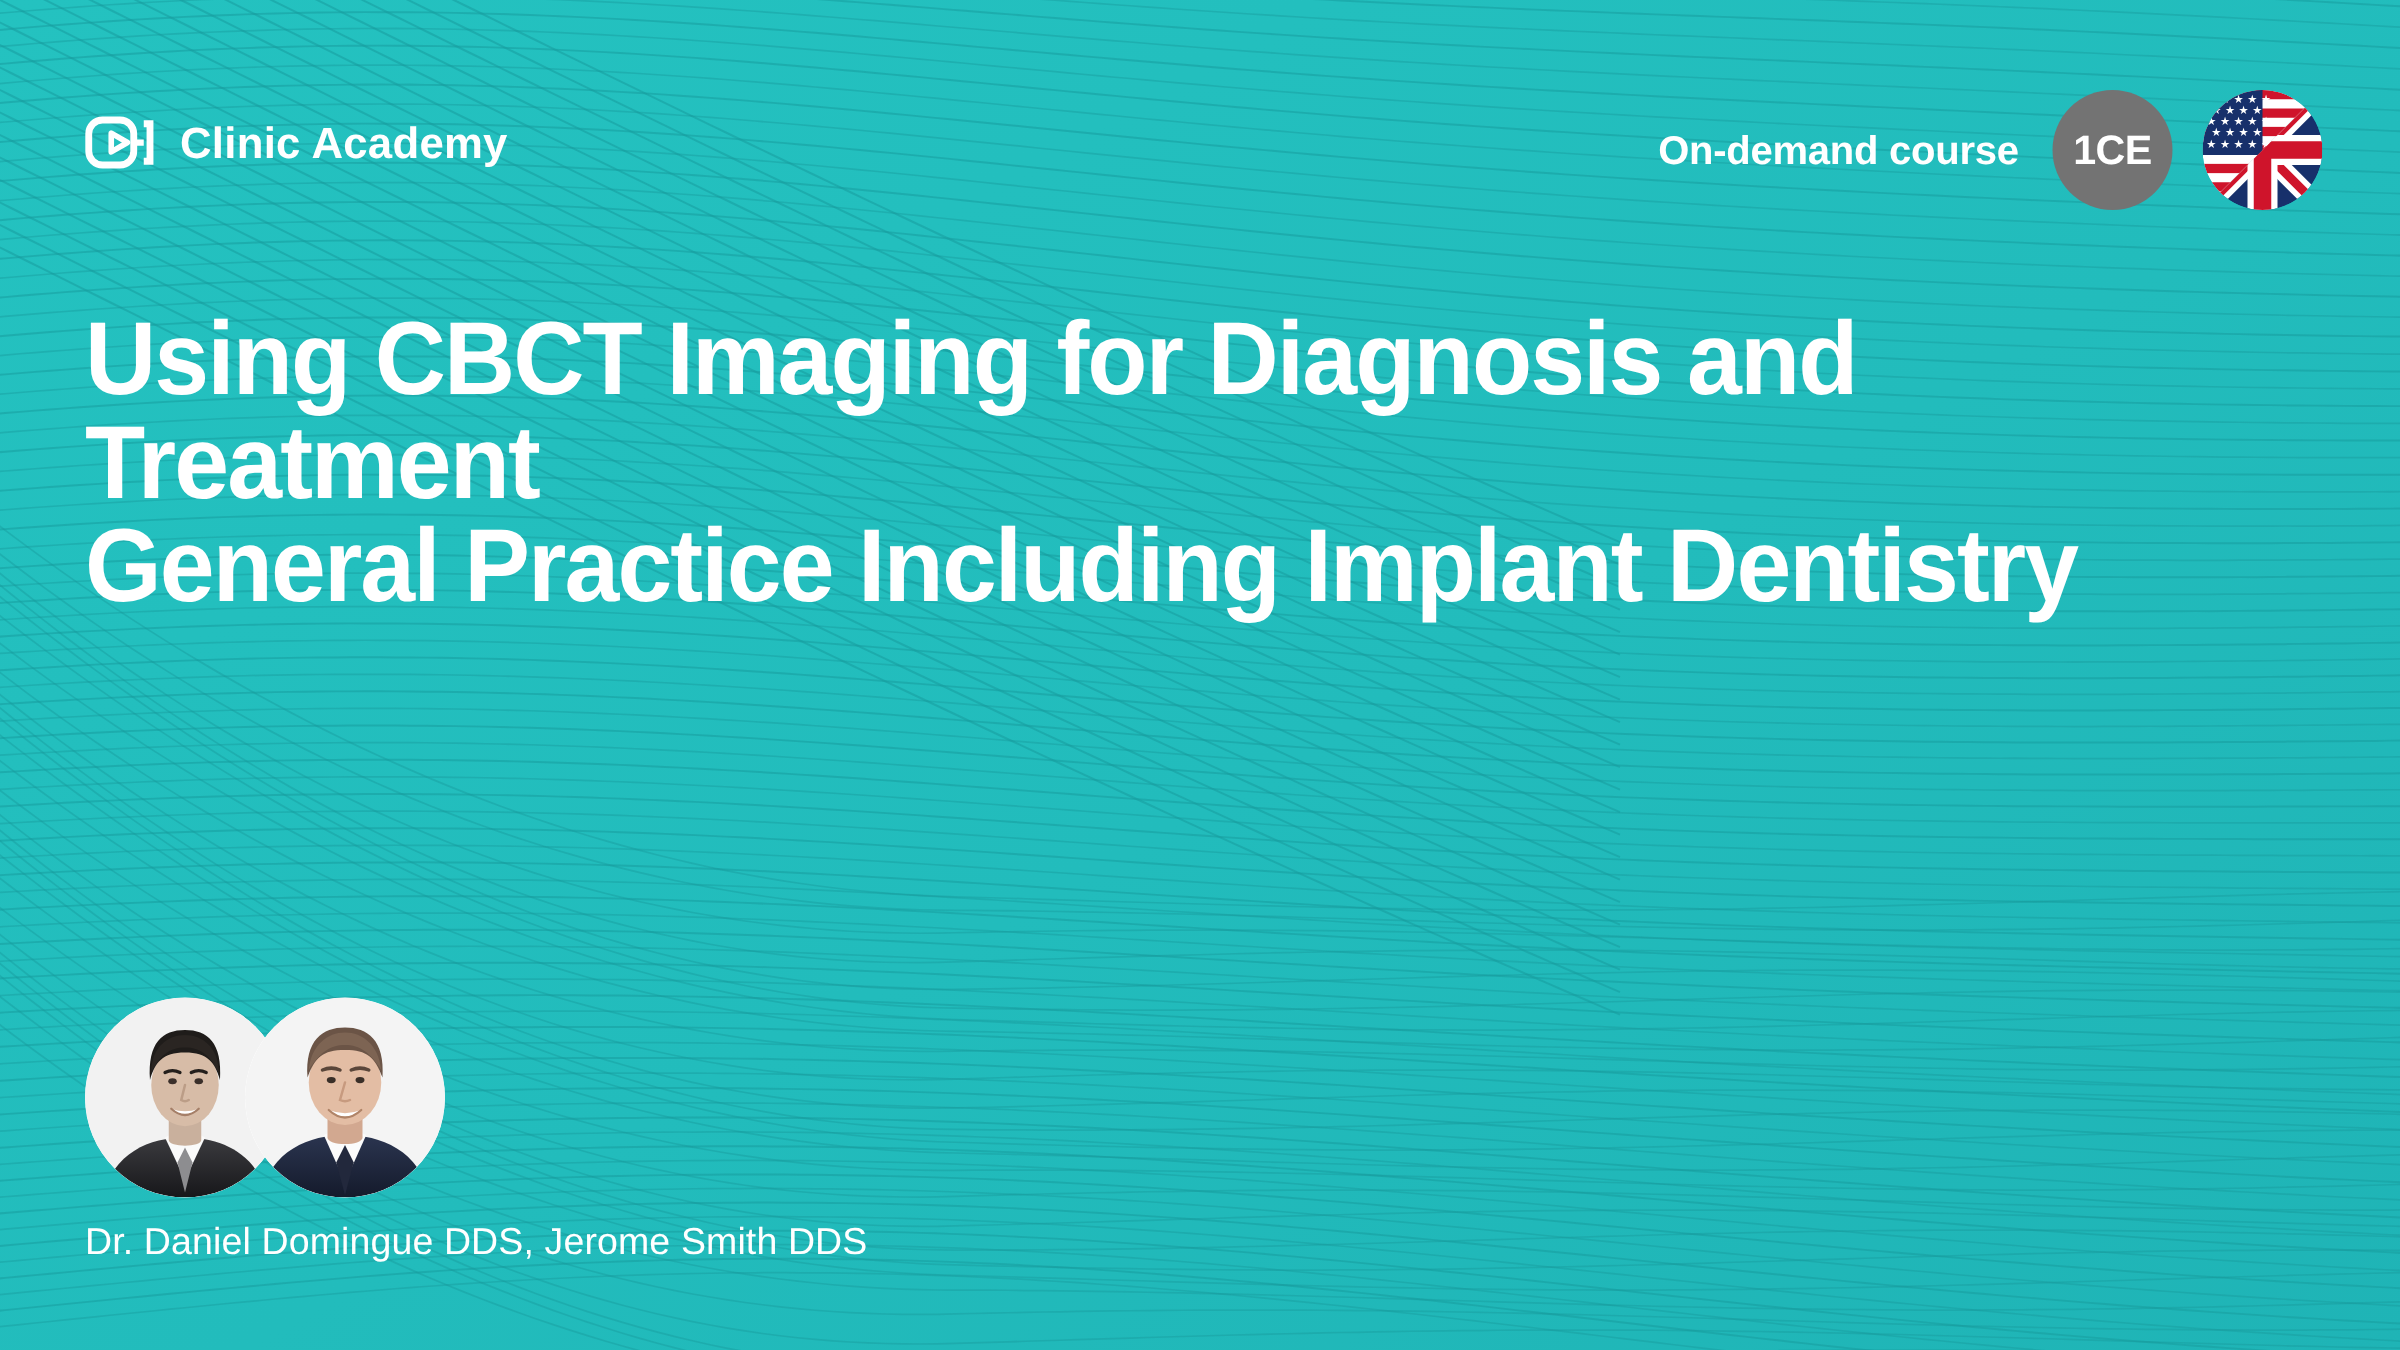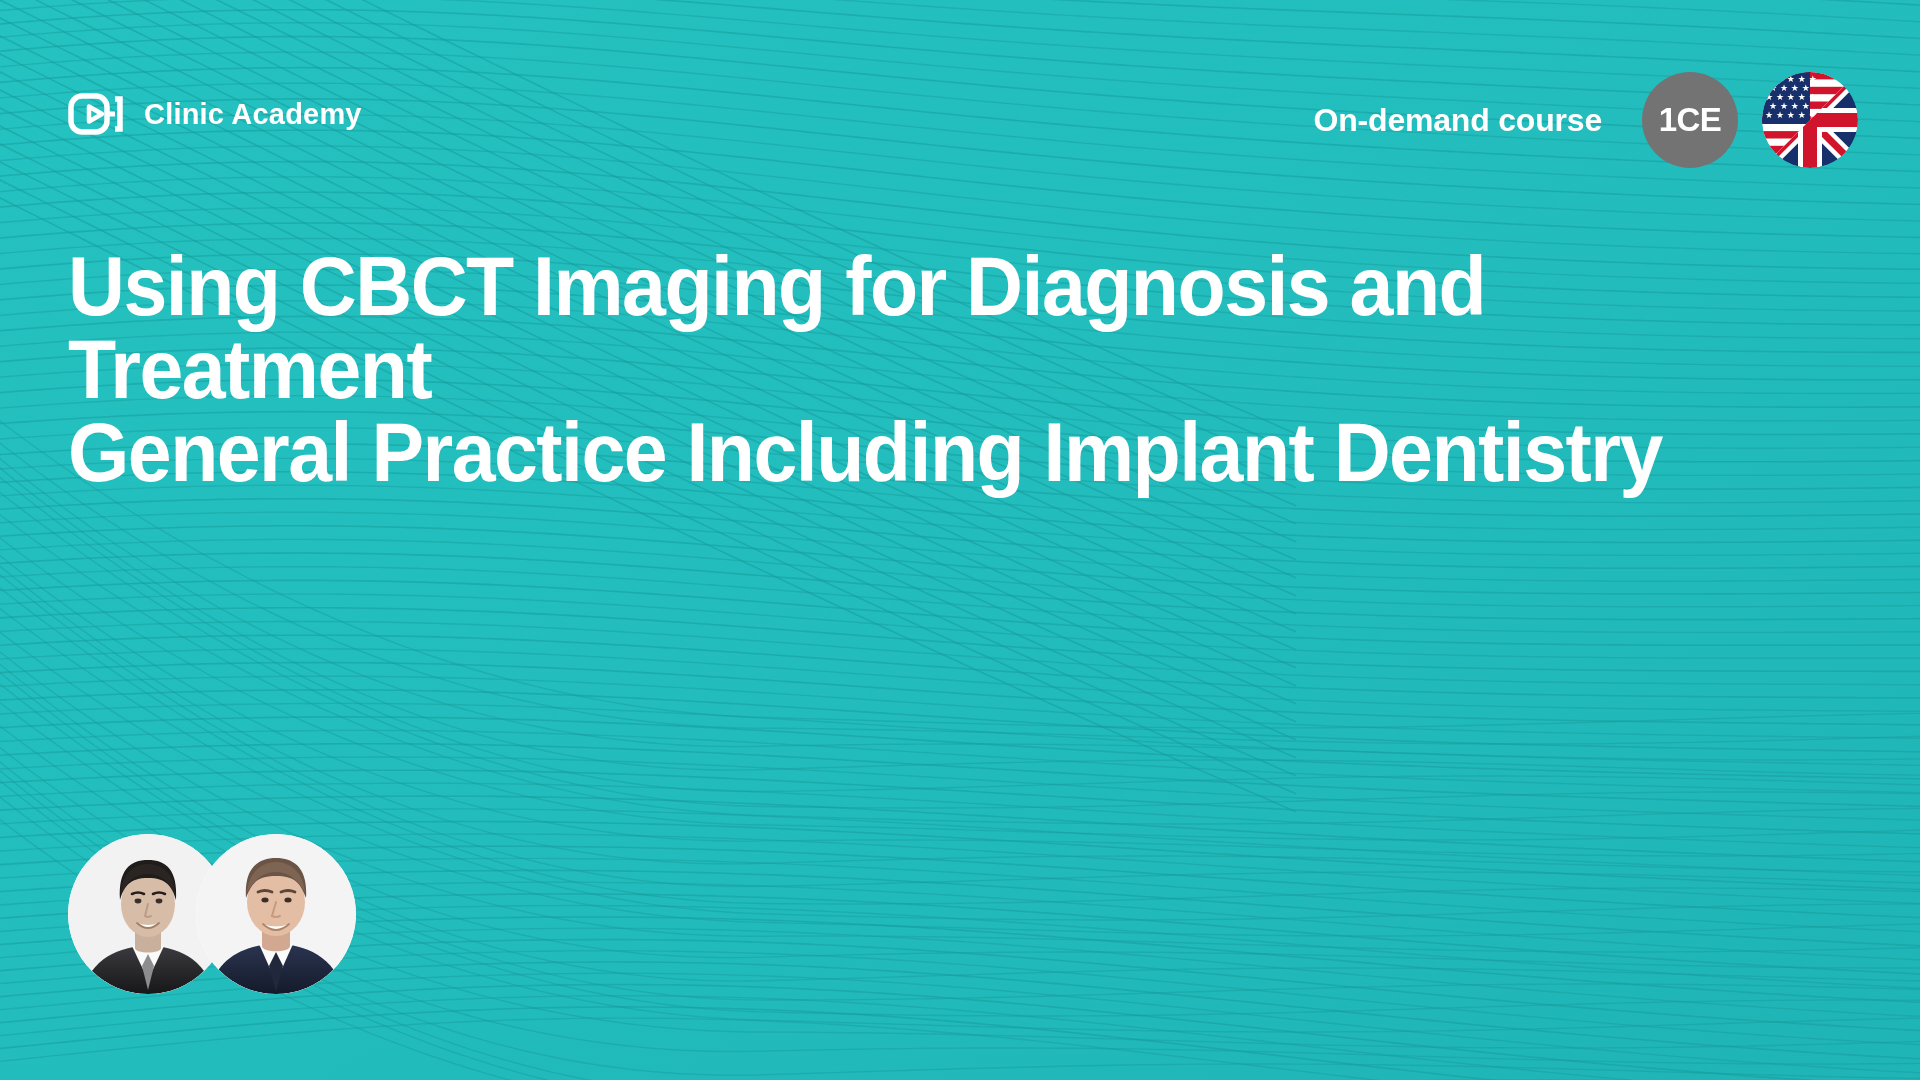--- a/index.html
+++ b/index.html
@@ -49,21 +49,21 @@
     align-items: center;
     gap: 16px;
   }
   .brand-mark {
     width: 60px;
     height: 48px;
     display: block;
   }
   .brand-name {
     color: #ffffff;
-    font-size: 29px;
+    font-size: 35px;
     font-weight: 700;
     letter-spacing: 0.2px;
     white-space: nowrap;
     line-height: 1;
   }
 
   .top-right {
     position: absolute;
     right: 62px;
     top: 72px;
@@ -71,21 +71,21 @@
     align-items: center;
     gap: 24px;
   }
   .ondemand-label {
     color: #ffffff;
     font-size: 32px;
     font-weight: 700;
     letter-spacing: -0.2px;
     white-space: nowrap;
     line-height: 1;
-    margin-right: 16px;
+    margin-right: 3px;
   }
   .ce-badge {
     width: 96px;
     height: 96px;
     border-radius: 50%;
     background: #737373;
     color: #ffffff;
     display: flex;
     align-items: center;
     justify-content: center;
@@ -467,15 +467,16 @@
             <path d="M85 58 q7 -3 14 0" stroke="#5a463a" stroke-width="2.8" fill="none" stroke-linecap="round"></path>
             <path d="M80 68 L76 82 q4 2 8 0" stroke="#c79a7f" stroke-width="2" fill="none" stroke-linecap="round"></path>
             <path d="M67 90 q13 11 26 0 q-13 5 -26 0 Z" fill="#ffffff"></path>
             <path d="M67 90 q13 12 26 0" stroke="#b08468" stroke-width="1.8" fill="none" stroke-linecap="round"></path>
           </g>
         </svg>
       </span>
 
     </div>
 
+    <div class="presenter-names">Dr. Daniel Domingue DDS, Jerome Smith DDS</div>
   </div>
 
 </div>
 
 </body></html>

